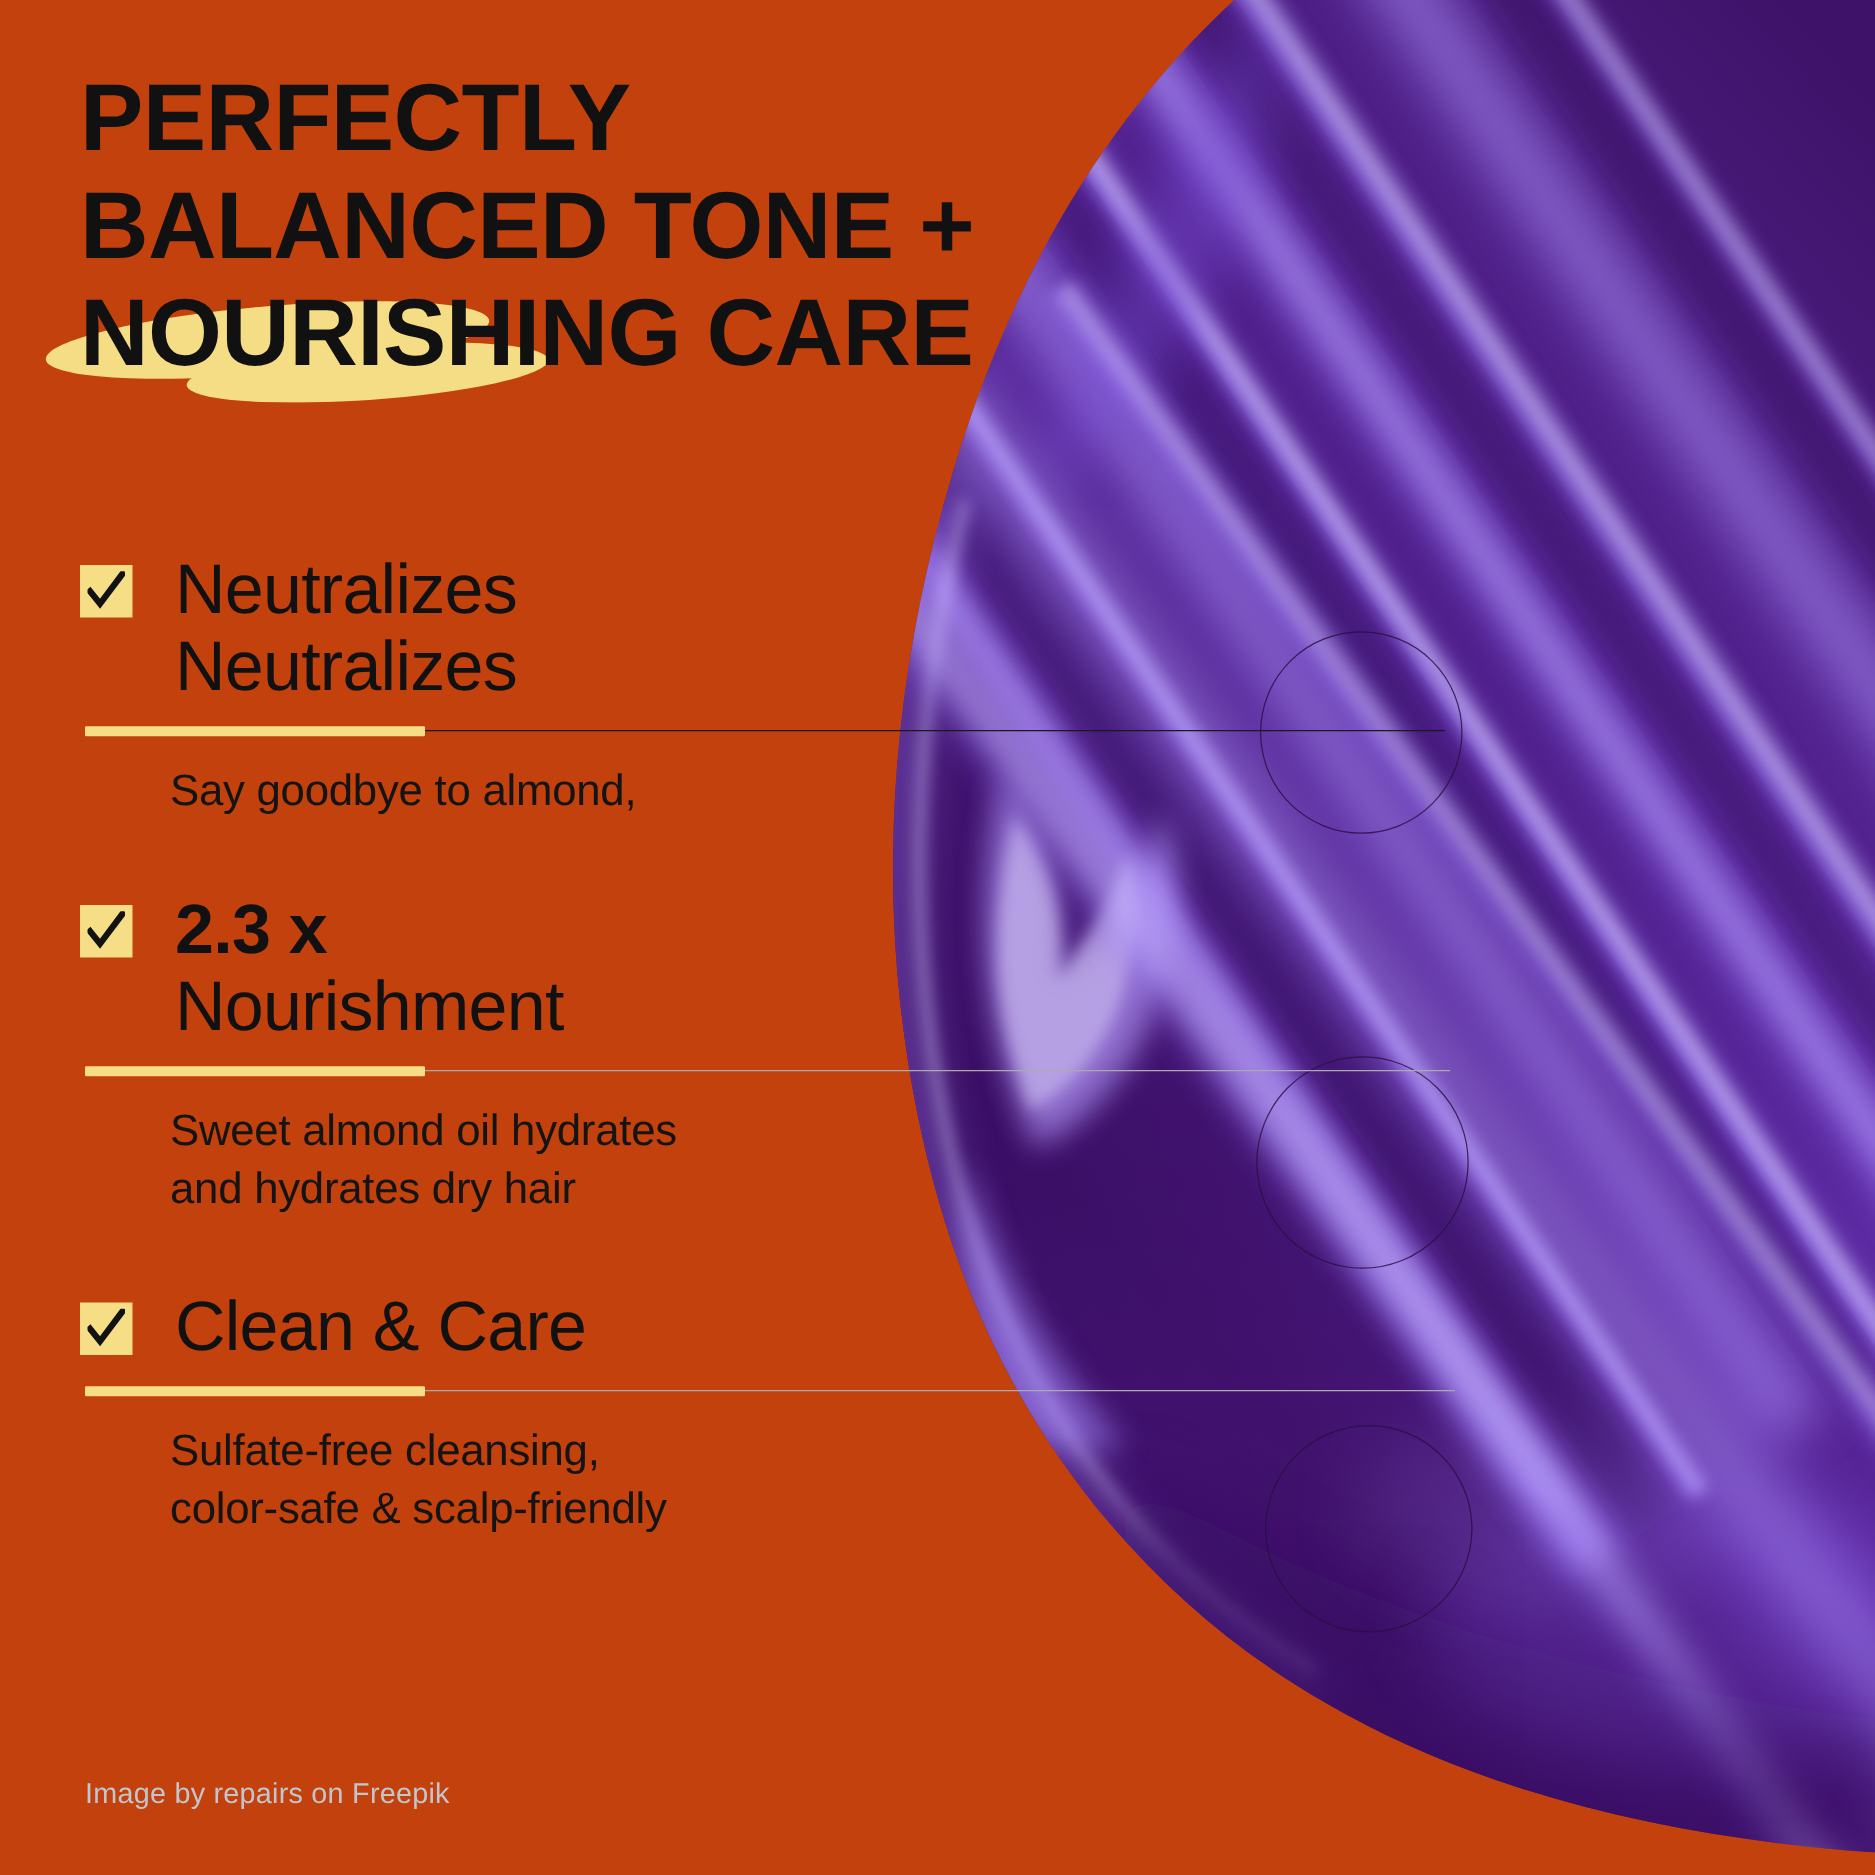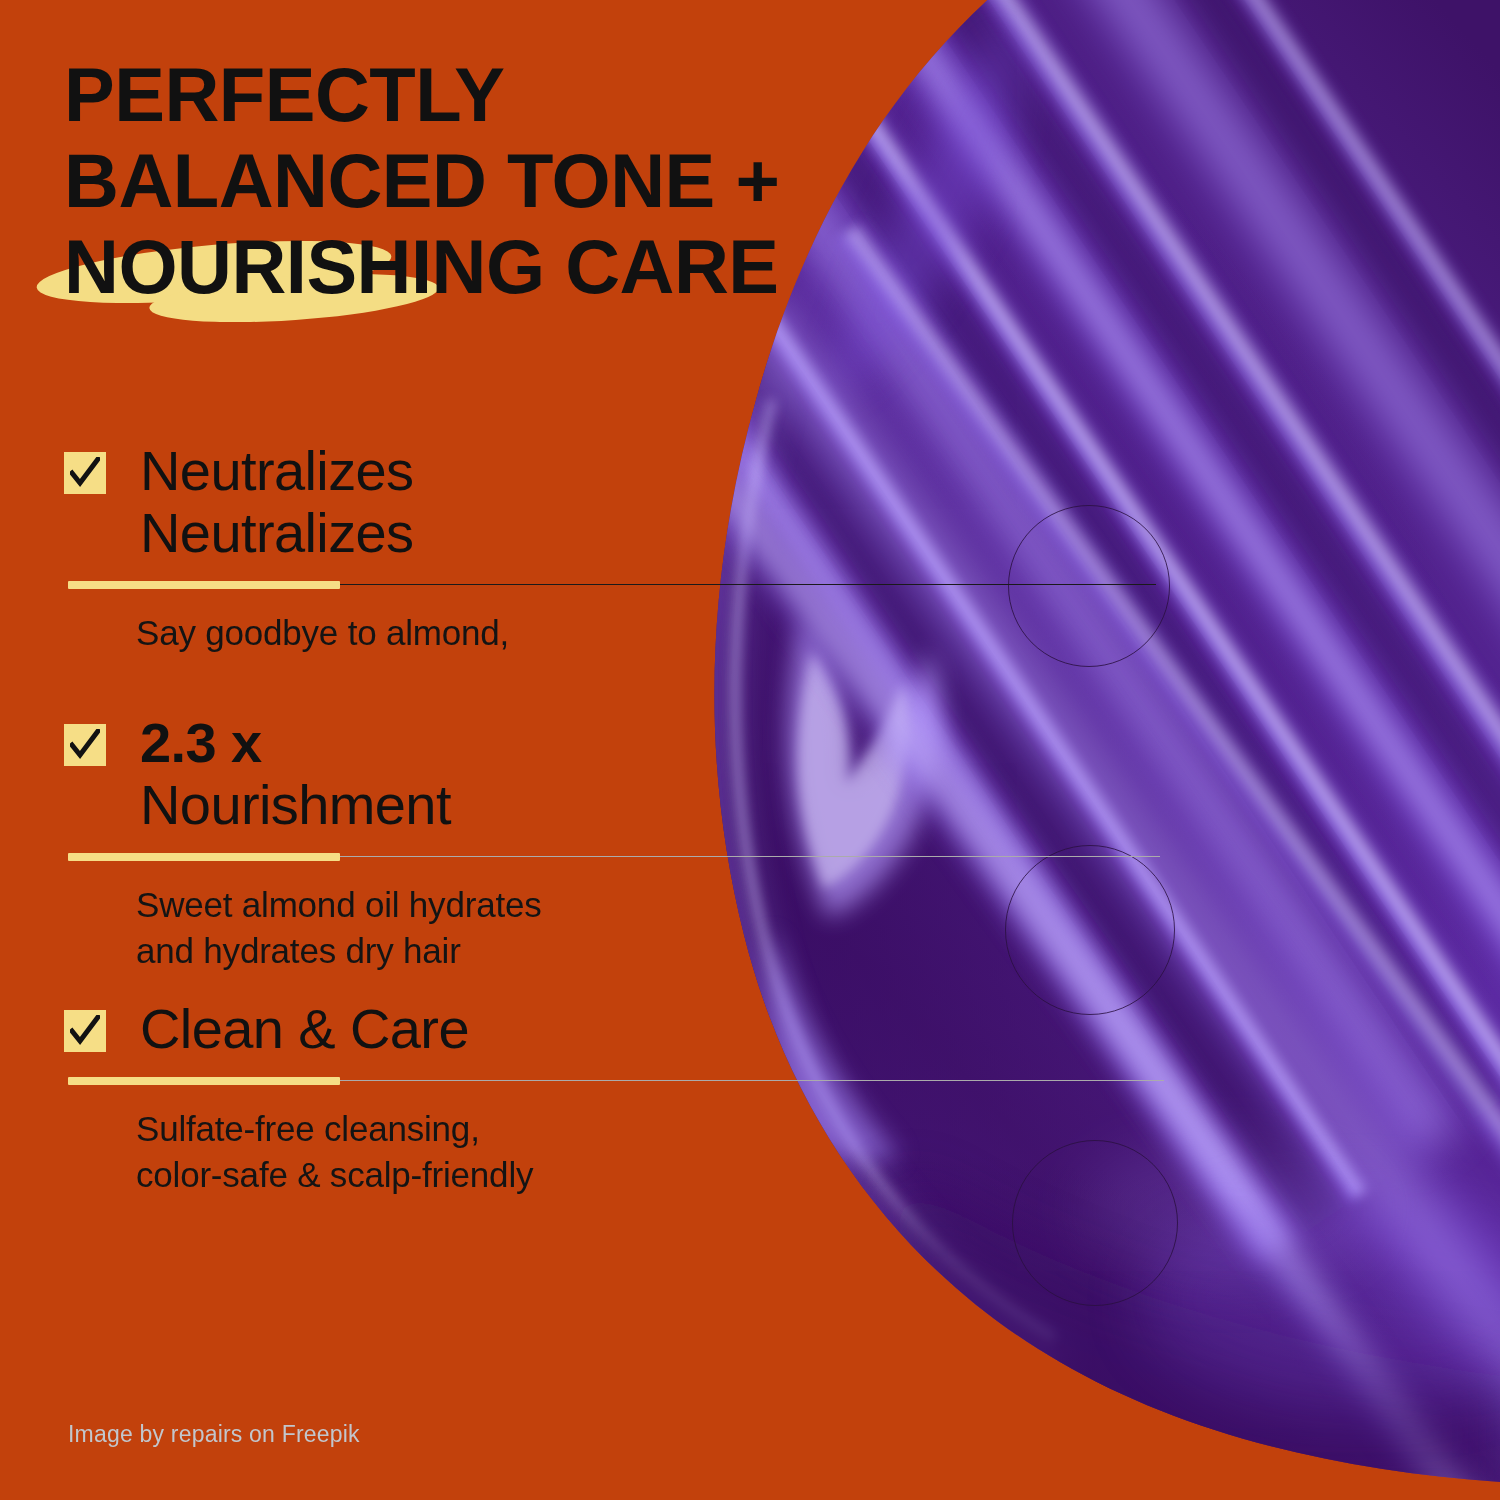--- a/index.html
+++ b/index.html
@@ -129,21 +129,21 @@
     margin-left: 72px;
     font-size: 35px;
     line-height: 46px;
     font-weight: 400;
     color: #141414;
     letter-spacing: -0.2px;
   }
   .feature-desc div { white-space: nowrap; }
 
   .f1 { margin-bottom: 56px; }
-  .f2 { margin-bottom: 24px; }
+  .f2 { margin-bottom: 56px; }
 
   
   .hotspot {
     position: absolute;
     border-radius: 50%;
     border: 1.6px solid #2a1040;
     opacity: 0.82;
     z-index: 5;
     pointer-events: none;
   }

